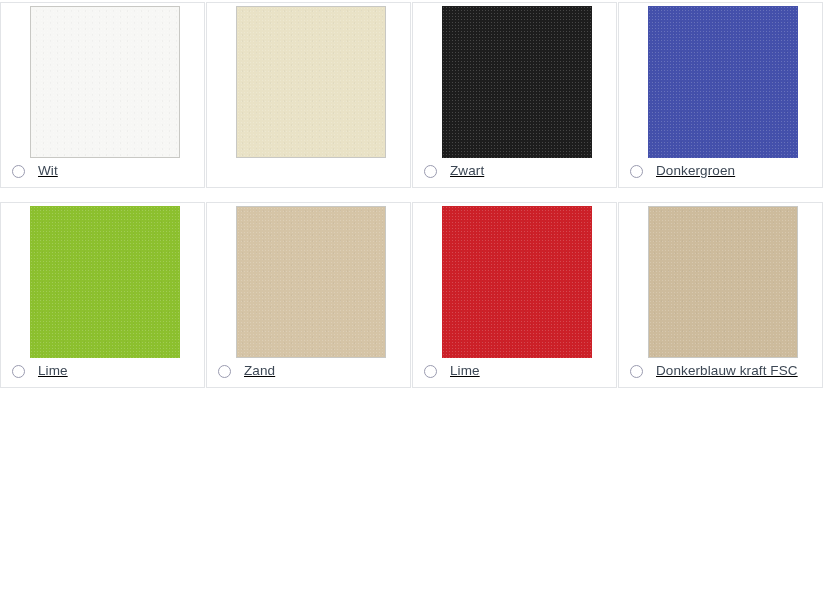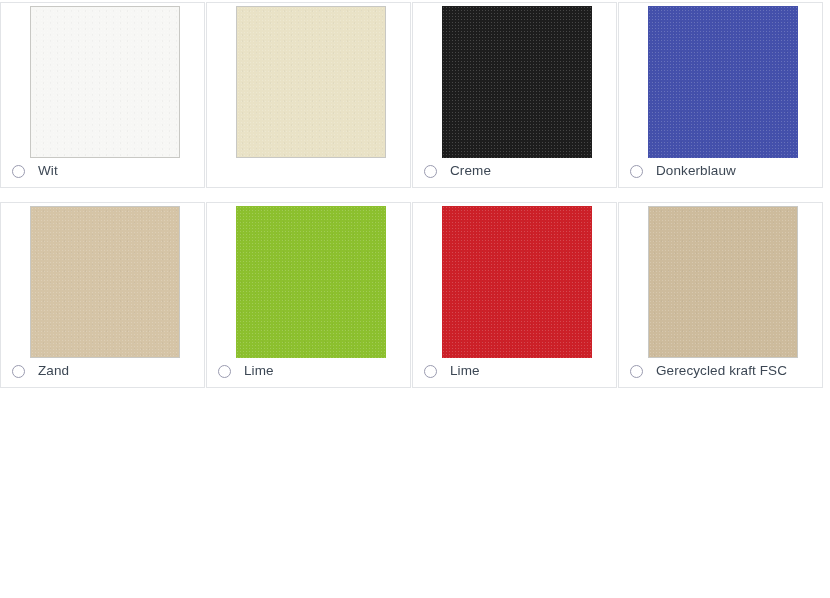--- a/index.html
+++ b/index.html
@@ -68,20 +68,21 @@
 
   .swatch-footer {
     position: absolute;
     left: 0;
     bottom: 0;
     height: 32px;
     width: 100%;
     display: flex;
     align-items: center;
     padding-left: 11px;
+    text-decoration: underline;
   }
 
   .radio {
     width: 13px;
     height: 13px;
     min-width: 13px;
     border-radius: 50%;
     border: 1.6px solid #9a9bb0;
     background: #ffffff;
     margin-right: 13px;
@@ -112,61 +113,61 @@
       <div class="swatch-image-wrap">
         <div class="swatch-image bordered" style="background: rgb(233, 226, 198);"></div>
       </div>
     </div>
     <div class="swatch-card">
       <div class="swatch-image-wrap">
         <div class="swatch-image" style="background: rgb(29, 29, 29);"></div>
       </div>
       <div class="swatch-footer">
         <span class="radio"></span>
-        <span class="swatch-label">Creme</span>
+        <span class="swatch-label">Zwart</span>
       </div>
     </div>
     <div class="swatch-card">
       <div class="swatch-image-wrap">
         <div class="swatch-image" style="background: rgb(68, 80, 171);"></div>
       </div>
       <div class="swatch-footer">
         <span class="radio"></span>
-        <span class="swatch-label">Donkerblauw</span>
+        <span class="swatch-label">Donkergroen</span>
+      </div>
+    </div>
+    <div class="swatch-card">
+      <div class="swatch-image-wrap">
+        <div class="swatch-image" style="background: rgb(140, 192, 46);"></div>
+      </div>
+      <div class="swatch-footer">
+        <span class="radio"></span>
+        <span class="swatch-label">Lime</span>
       </div>
     </div>
     <div class="swatch-card">
       <div class="swatch-image-wrap">
         <div class="swatch-image bordered" style="background: rgb(213, 196, 166);"></div>
       </div>
       <div class="swatch-footer">
         <span class="radio"></span>
         <span class="swatch-label">Zand</span>
-      </div>
-    </div>
-    <div class="swatch-card">
-      <div class="swatch-image-wrap">
-        <div class="swatch-image" style="background: rgb(140, 192, 46);"></div>
-      </div>
-      <div class="swatch-footer">
-        <span class="radio"></span>
-        <span class="swatch-label">Lime</span>
       </div>
     </div>
     <div class="swatch-card">
       <div class="swatch-image-wrap">
         <div class="swatch-image" style="background: rgb(204, 32, 40);"></div>
       </div>
       <div class="swatch-footer">
         <span class="radio"></span>
         <span class="swatch-label">Lime</span>
       </div>
     </div>
     <div class="swatch-card">
       <div class="swatch-image-wrap">
         <div class="swatch-image bordered" style="background: rgb(205, 187, 156);"></div>
       </div>
       <div class="swatch-footer">
         <span class="radio"></span>
-        <span class="swatch-label">Gerecycled kraft FSC</span>
+        <span class="swatch-label">Donkerblauw kraft FSC</span>
       </div>
     </div>
   </div>
 
 </body></html>

